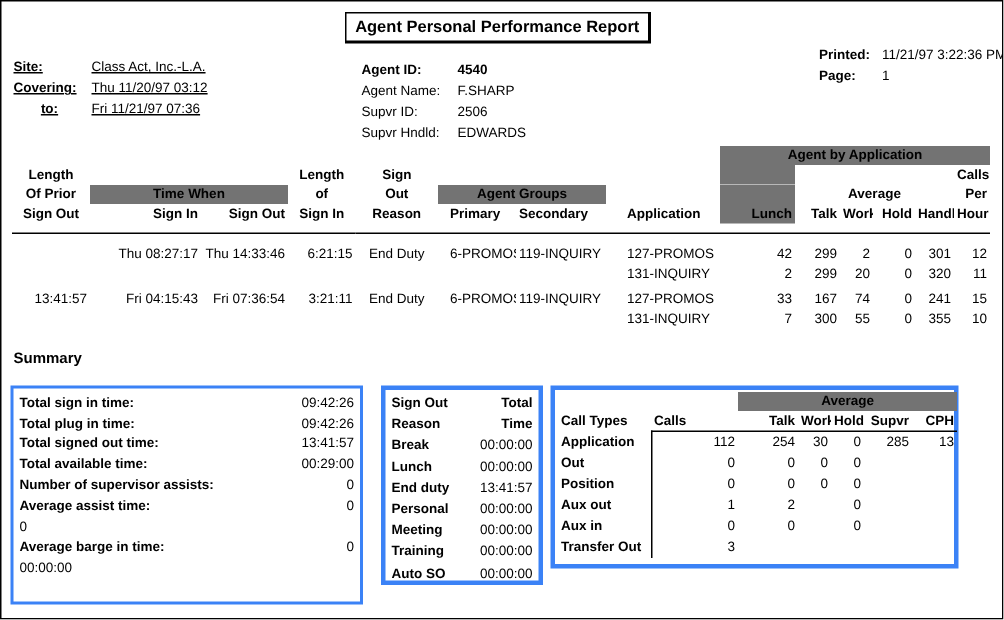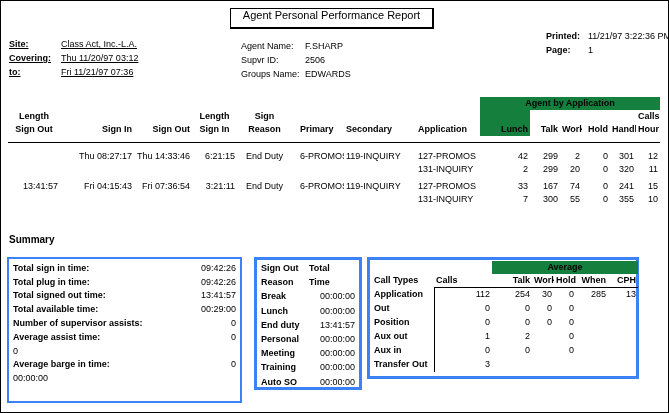--- a/index.html
+++ b/index.html
@@ -6,58 +6,58 @@
   .page{
     position:relative;width:669px;height:413px;background:#fff;
     border:1px solid #000;box-sizing:border-box;
     font-family:"Liberation Sans","DejaVu Sans",sans-serif;
     font-size:9px;color:#000;overflow:hidden;
   }
   .b{font-weight:bold;}
   .title-box{
     position:absolute;left:229px;top:7px;width:201px;height:18px;
     border:1px solid #000;border-right-width:2px;border-bottom-width:2px;
-    display:flex;align-items:flex-start;justify-content:center;
-    font-weight:normal;font-size:11px;white-space:nowrap;
+    display:flex;align-items:center;justify-content:center;
+    font-weight:bold;font-size:11px;white-space:nowrap;
   }
   
   .info{position:absolute;}
   .info .irow{display:flex;height:14px;align-items:center;white-space:nowrap;}
   .info .lab{display:inline-block;}
   #site-block{left:8px;top:36px;text-decoration:underline;}
   #site-block .lab{width:52px;}
-  #site-block .lab.right{text-align:left;padding-right:4px;box-sizing:border-box;}
+  #site-block .lab.right{text-align:center;padding-right:4px;box-sizing:border-box;}
   #agent-block{left:240px;top:38px;}
   #agent-block .lab{width:64px;}
   #print-block{left:545px;top:28px;}
   #print-block .lab{width:42px;}
   
   .main{position:absolute;left:7px;top:96px;}
   table{border-collapse:collapse;table-layout:fixed;}
   .main table{width:652px;}
   td{padding:0 2px;height:13px;line-height:13px;overflow:hidden;white-space:nowrap;font-size:9px;box-sizing:border-box;}
-  .gray{background:#15803d;}
+  .gray{background:#737373;}
   .c{text-align:center;}
   .r{text-align:right;}
   .hd td{font-weight:bold;}
   .rule td{border-bottom:1px solid #000;height:6px;}
   .spacer td{height:8px;}
   .spacer2 td{height:4px;}
   .pad8{padding-left:8px;}
   .pad2{padding-left:2px;}
   .pad14{padding-left:14px;}
   
   .summary-label{position:absolute;left:8px;top:233px;font-weight:bold;font-size:10px;}
   .box{position:absolute;border:3px solid #3b82f6;box-sizing:border-box;background:#fff;}
   #totals-box{left:6px;top:256px;width:235px;height:146px;border-width:2px;padding:2px 4px;}
   .srow{display:flex;justify-content:space-between;height:13.8px;align-items:center;white-space:nowrap;}
   #reasons-box{left:253px;top:256px;width:108px;height:133px;padding:1px 4px;}
   .rrow{display:flex;justify-content:space-between;height:14.2px;align-items:center;white-space:nowrap;}
   .rrow .val{width:46px;text-align:right;}
-  .rrow .valc{width:46px;text-align:left;}
+  .rrow .valc{width:46px;text-align:right;}
   #calltypes-box{left:366px;top:256px;width:272px;height:122px;padding:1px 2px;}
   #calltypes-box table{width:266px;}
   #calltypes-box td{height:13px;}
   #calltypes-box tr.dr td{height:14px;}
   .il{border-left:1px solid #000;}
   .it{border-top:1px solid #000;}
 </style>
 </head>
 <body>
 
@@ -77,29 +77,33 @@
         <span>Thu 11/20/97 03:12</span>
       </div>
     <div class="irow">
         <span class="lab b right">to:</span>
         <span>Fri 11/21/97 07:36</span>
       </div>
   </div>
 
   <div class="info" id="agent-block">
     <div class="irow">
+        <span class="lab b">Agent ID:</span>
+        <span class="b">4540</span>
+      </div>
+    <div class="irow">
         <span class="lab">Agent Name:</span>
         <span>F.SHARP</span>
       </div>
     <div class="irow">
         <span class="lab">Supvr ID:</span>
         <span>2506</span>
       </div>
     <div class="irow">
-        <span class="lab">Groups Name:</span>
+        <span class="lab">Supvr Hndld:</span>
         <span>EDWARDS</span>
       </div>
   </div>
 
   <div class="info" id="print-block">
     <div class="irow">
         <span class="lab b">Printed:</span>
         <span>11/21/97 3:22:36 PM</span>
       </div>
     <div class="irow">
@@ -141,20 +145,31 @@
             <td></td>
             <td></td>
         <td class="gray"></td>
             <td></td>
             <td></td>
             <td></td>
             <td></td>
         <td class="r">Calls</td>
       </tr>
       <tr class="hd">
+        <td class="c">Of Prior</td>
+        <td colspan="2" class="gray c">Time When</td>
+        <td class="c">of</td>
+        <td class="c">Out</td>
+        <td colspan="2" class="gray c">Agent Groups</td>
+        <td></td>
+        <td class="gray"></td>
+        <td colspan="4" class="c">Average</td>
+        <td class="r">Per</td>
+      </tr>
+      <tr class="hd">
         <td class="c">Sign Out</td>
         <td class="r">Sign In</td>
         <td class="r">Sign Out</td>
         <td class="c">Sign In</td>
         <td class="c">Reason</td>
         <td class="pad8">Primary</td>
         <td class="pad2">Secondary</td>
         <td class="pad14">Application</td>
         <td class="gray r">Lunch</td>
         <td class="r">Talk</td>
@@ -333,21 +348,21 @@
           <tr>
         <td colspan="2"></td>
         <td colspan="5" class="gray c b">Average</td>
       </tr>
       <tr>
         <td class="b">Call Types</td>
         <td class="b">Calls</td>
         <td class="b r">Talk</td>
         <td class="b r">Work</td>
         <td class="b r">Hold</td>
-        <td class="b r">When</td>
+        <td class="b r">Supvr</td>
         <td class="b r">CPH</td>
       </tr>
       <tr class="dr">
         <td class="b">Application</td>
         <td class="r il it">112</td>
         <td class="r it">254</td>
         <td class="r it">30</td>
         <td class="r it">0</td>
         <td class="r it">285</td>
         <td class="r it">13</td>

